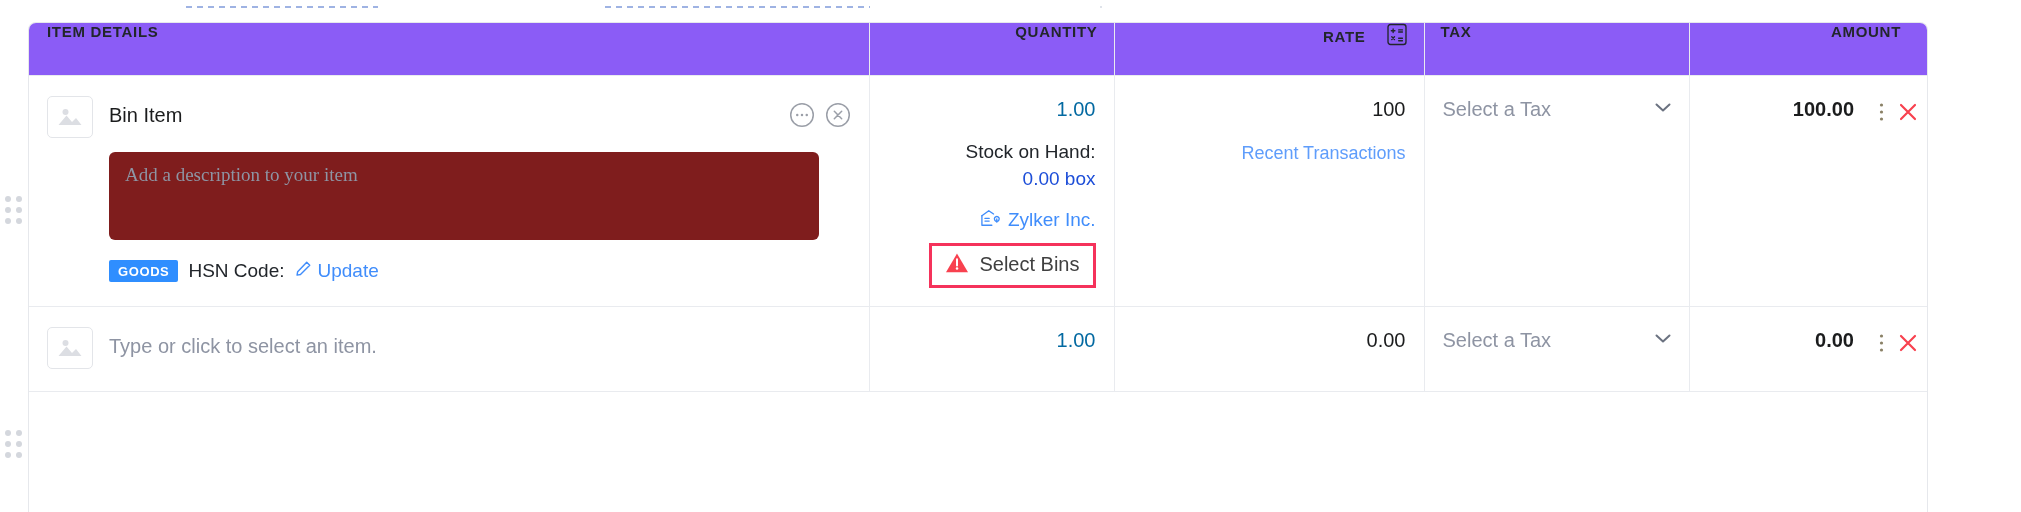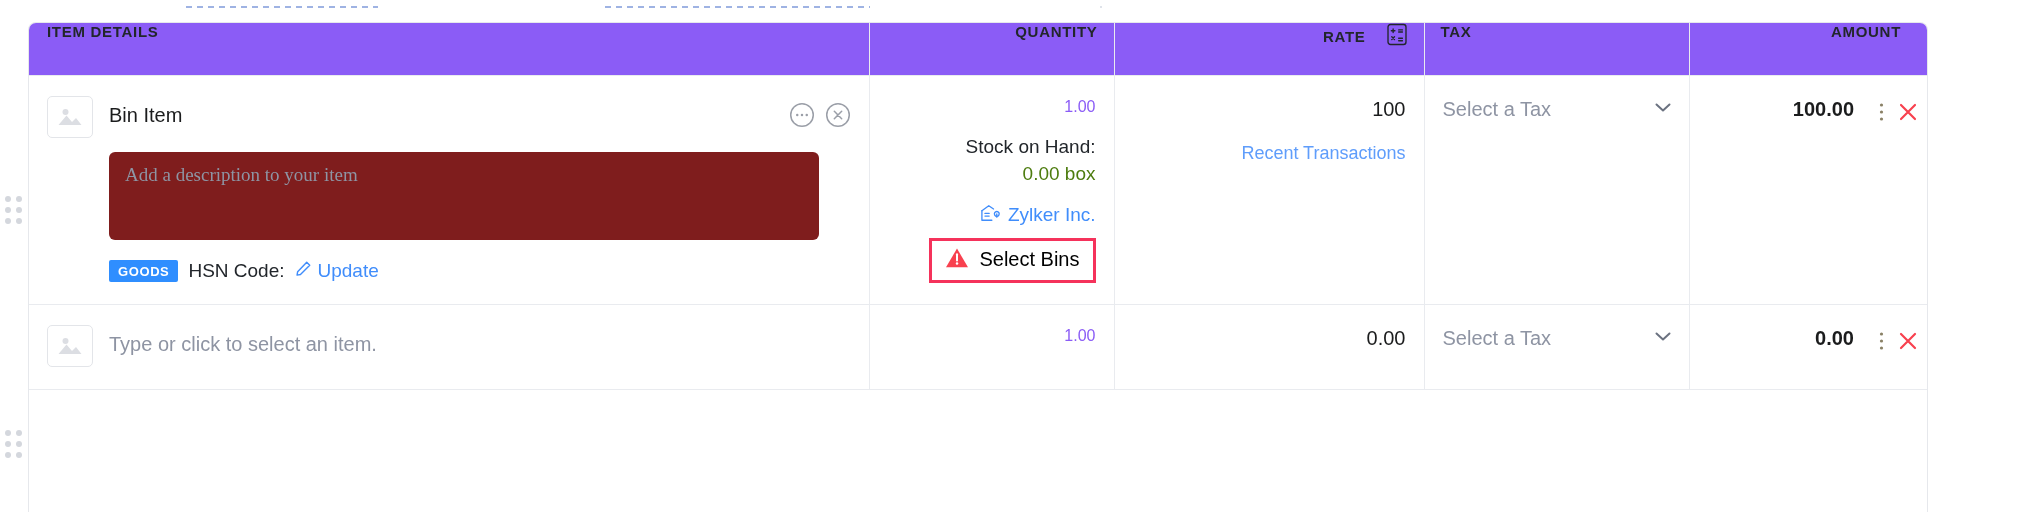--- a/index.html
+++ b/index.html
@@ -87,34 +87,34 @@
   .hsn-line { margin: 16px 0 0 62px; display: flex; align-items: center; gap: 10px; }
   .badge-goods {
     background: #2f8eff; color: #fff; font-size: 13px; font-weight: bold;
     letter-spacing: .6px; padding: 4px 9px 3px; border-radius: 2px;
   }
   .hsn-label { font-size: 19px; color: #22262b; }
   .hsn-update { display: inline-flex; align-items: center; gap: 6px; color: #408dfb; font-size: 19px; cursor: pointer; }
 
   
   .qty-cell { padding: 22px 18px 18px; text-align: right; }
-  .qty-value { font-size: 16px; color: #8b5cf6; }
+  .qty-value { font-size: 20px; color: #0369a1; }
   .soh-label { margin-top: 20px; font-size: 19px; color: #22262b; }
-  .soh-value { margin-top: 5px; font-size: 19px; color: #4d7c0f; }
+  .soh-value { margin-top: 5px; font-size: 19px; color: #1d4ed8; }
   .wh-line {
     margin-top: 18px; display: inline-flex; align-items: center; gap: 7px;
     color: #408dfb; font-size: 19px; cursor: pointer;
   }
   .bins-wrap { margin-top: 10px; display: flex; justify-content: flex-end; }
   .bins-box {
     display: inline-flex; align-items: center; gap: 10px;
     border: 3px solid #f5325b; background: #fff;
     padding: 6px 13px 7px; cursor: pointer;
   }
-  .bins-text { color: #000000; font-size: 20px; }
+  .bins-text { color: #404040; font-size: 20px; }
 
   
   .rate-cell { padding: 22px 18px 18px; text-align: right; }
   .rate-value { font-size: 20px; color: #1b1c1d; }
   .recent-tx { margin-top: 22px; font-size: 18px; color: #5f9dfb; cursor: pointer; }
 
   
   .tax-cell { padding: 22px 16px 18px 18px; }
   .tax-select {
     display: flex; align-items: center; justify-content: space-between;

